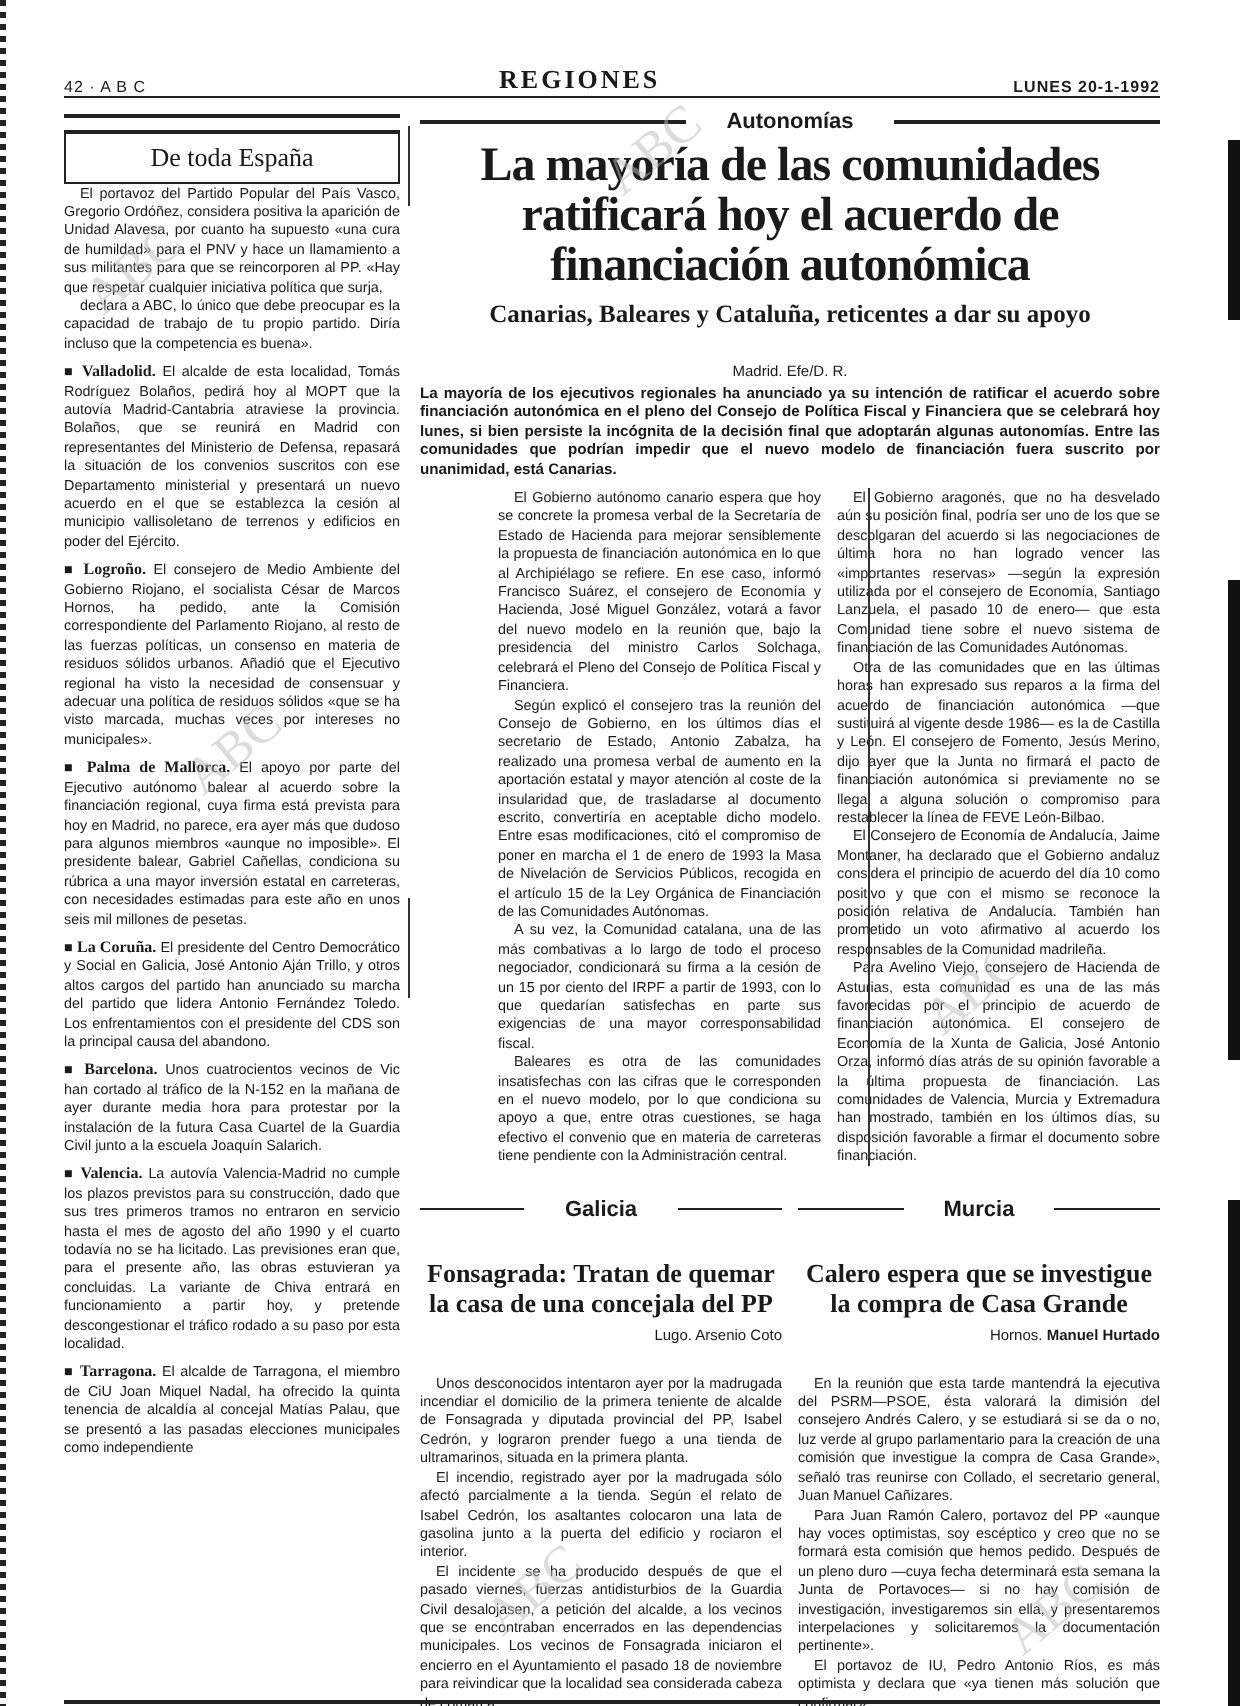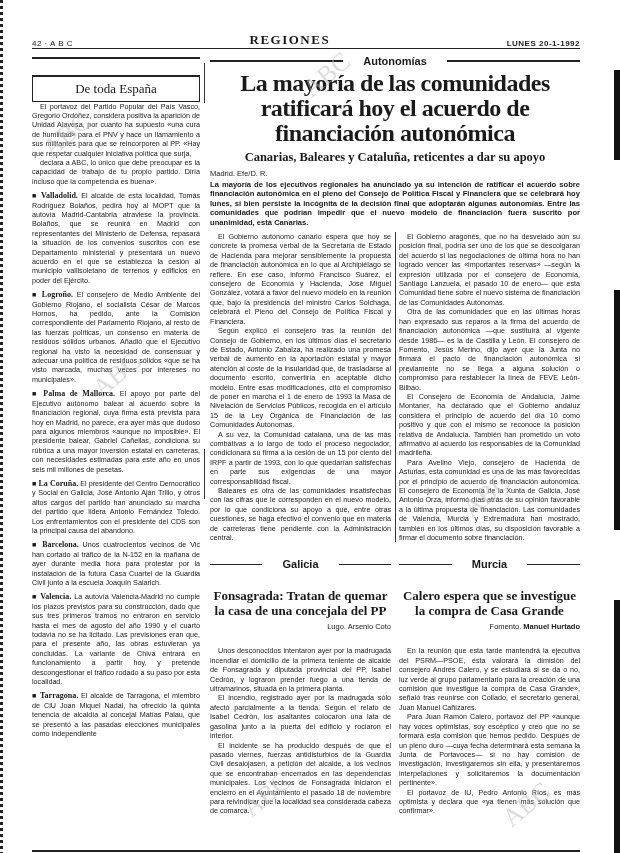--- a/index.html
+++ b/index.html
@@ -7,35 +7,35 @@
   .scan-left { position:absolute; left:0; top:0; width:3px; height:853px; background: repeating-linear-gradient(#222 0 3px, #fff 3px 6px); }
   .scan-right { position:absolute; right:0; top:0; width:14px; height:853px; background:#fff; }
   .scan-right .bar { position:absolute; right:0; width:6px; background:#111; }
   .page { position:absolute; left:32px; top:30px; width:548px; }
   .folio { display:flex; justify-content:space-between; align-items:flex-end; height:18px; border-bottom:1.5px solid #222; }
   .folio .left { font-size:8px; letter-spacing:0.5px; }
   .folio .center { font-family:"Liberation Serif", serif; font-size:13px; letter-spacing:1.5px; font-weight:bold; }
   .folio .right { font-size:8px; letter-spacing:0.5px;font-weight:bold; }
   .cols { position:relative; }
   .leftcol { position:absolute; left:0; top:8px; width:168px; }
-  .box-title { border:1.5px solid #222; border-top-width:2px; padding:4px 0; text-align:center; font-family:"Liberation Serif", serif; font-size:13px; margin-top:16px; }
+  .box-title { border:1.5px solid #222; border-top-width:2px; padding:4px 0; text-align:center; font-family:"Liberation Serif", serif; font-size:13px; margin-top:6px; }
   .left-head { font-family:"Liberation Serif", serif; font-weight:bold; font-size:11px; text-align:center; line-height:13px; margin:14px 0 6px; }
   p.txt { font-size:7.2px; line-height:9.4px; margin:0 0 0 0; text-align:justify; text-indent:8px; }
   p.brief { font-size:7.2px; line-height:9.4px; margin:5px 0 0 0; text-align:justify; }
   p.brief b { font-family:"Liberation Serif", serif; font-size:8px; }
   .vline { position:absolute; width:1px; background:#333; }
   .rightarea { position:absolute; left:178px; top:0; width:370px; }
   .section-rule { display:flex; align-items:center; gap:20px; margin-top:6px; }
   .section-rule .ln { flex:1; height:1.5px; background:#222; }
   .section-rule span { font-weight:bold; font-size:11px; }
   .main-head { font-family:"Liberation Serif", serif; font-weight:bold; font-size:24px; line-height:25px; text-align:center; letter-spacing:-0.5px; margin-top:4px; }
   .sub-head { font-family:"Liberation Serif", serif; font-weight:bold; font-size:12.5px; text-align:center; margin-top:4px; }
-  .byline { text-align:left; font-size:7.5px; margin-top:4px; }
+  .byline { text-align:center; font-size:7.5px; margin-top:16px; }
   .lead { font-weight:bold; font-size:7.6px; line-height:9.4px; text-align:justify; margin-top:2px; }
-  .two { display:flex; gap:8px; margin-top:5px; position:relative; }
+  .two { display:flex; gap:8px; margin-top:5px; position:relative;margin-left:39px; }
   .two .c { width:181px; }
   .two .divider { position:absolute; left:185px; top:0; bottom:0; width:1px; background:#333; }
   .lower { display:flex; gap:8px; margin-top:10px; position:relative;align-items:flex-end; }
   .lower .c { width:181px; }
   .sub-title { font-family:"Liberation Serif", serif; font-weight:bold; font-size:13px; line-height:15px; text-align:center; margin-top:18px; }
   .sig { text-align:right; font-size:7.5px; margin:4px 0 15px; }
   .watermark { position:absolute; font-family:"Liberation Serif", serif; font-size:26px; color:#bbb; opacity:0.5; transform:rotate(-40deg); pointer-events:none; }
   .bottom-rule { position:absolute; left:0; top:820px; width:548px; height:2px; background:#222; }
 </style>
 </head>
@@ -116,21 +116,21 @@
           <p class="txt">El incendio, registrado ayer por la madrugada sólo afectó parcialmente a la tienda. Según el relato de Isabel Cedrón, los asaltantes colocaron una lata de gasolina junto a la puerta del edificio y rociaron el interior.</p>
           <p class="txt">El incidente se ha producido después de que el pasado viernes, fuerzas antidisturbios de la Guardia Civil desalojasen, a petición del alcalde, a los vecinos que se encontraban encerrados en las dependencias municipales. Los vecinos de Fonsagrada iniciaron el encierro en el Ayuntamiento el pasado 18 de noviembre para reivindicar que la localidad sea considerada cabeza de comarca.</p>
         </div>
         <div class="c">
           <div class="section-rule">
             <div class="ln"></div>
               <span>Murcia</span>
               <div class="ln"></div>
           </div>
           <div class="sub-title">Calero espera que se investigue la compra de Casa Grande</div>
-          <div class="sig"><span>Fomento.</span> <b>Manuel Hurtado</b></div>
+          <div class="sig"><span>Hornos.</span> <b>Manuel Hurtado</b></div>
           <p class="txt">En la reunión que esta tarde mantendrá la ejecutiva del PSRM—PSOE, ésta valorará la dimisión del consejero Andrés Calero, y se estudiará si se da o no, luz verde al grupo parlamentario para la creación de una comisión que investigue la compra de Casa Grande», señaló tras reunirse con Collado, el secretario general, Juan Manuel Cañizares.</p>
           <p class="txt">Para Juan Ramón Calero, portavoz del PP «aunque hay voces optimistas, soy escéptico y creo que no se formará esta comisión que hemos pedido. Después de un pleno duro —cuya fecha determinará esta semana la Junta de Portavoces— si no hay comisión de investigación, investigaremos sin ella, y presentaremos interpelaciones y solicitaremos la documentación pertinente».</p>
           <p class="txt">El portavoz de IU, Pedro Antonio Ríos, es más optimista y declara que «ya tienen más solución que confirmar».</p>
         </div>
       </div>
     </div>
   </div>
 
   <div class="bottom-rule"></div>
 </div>

